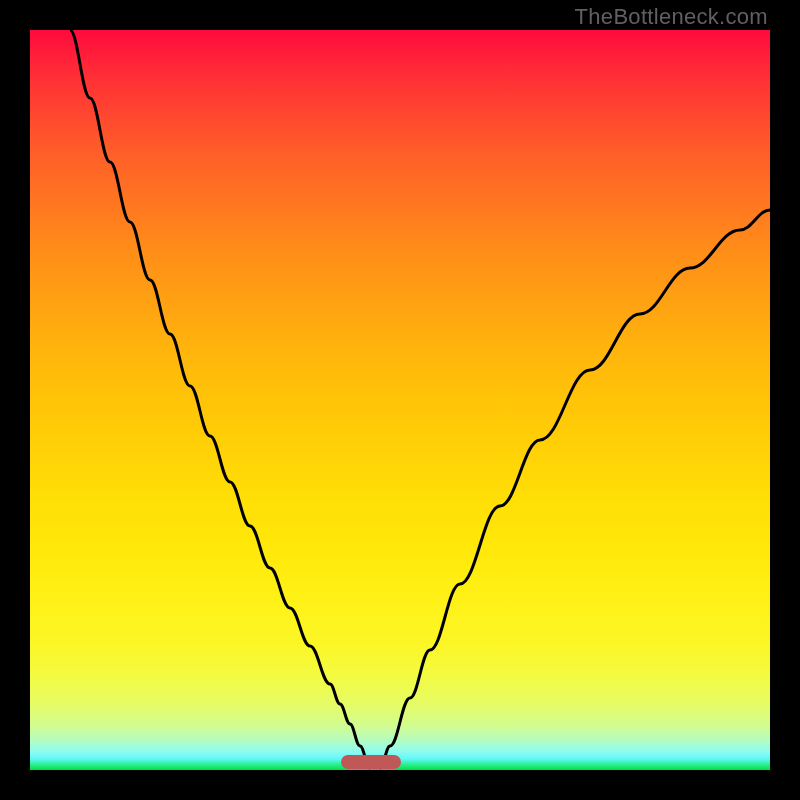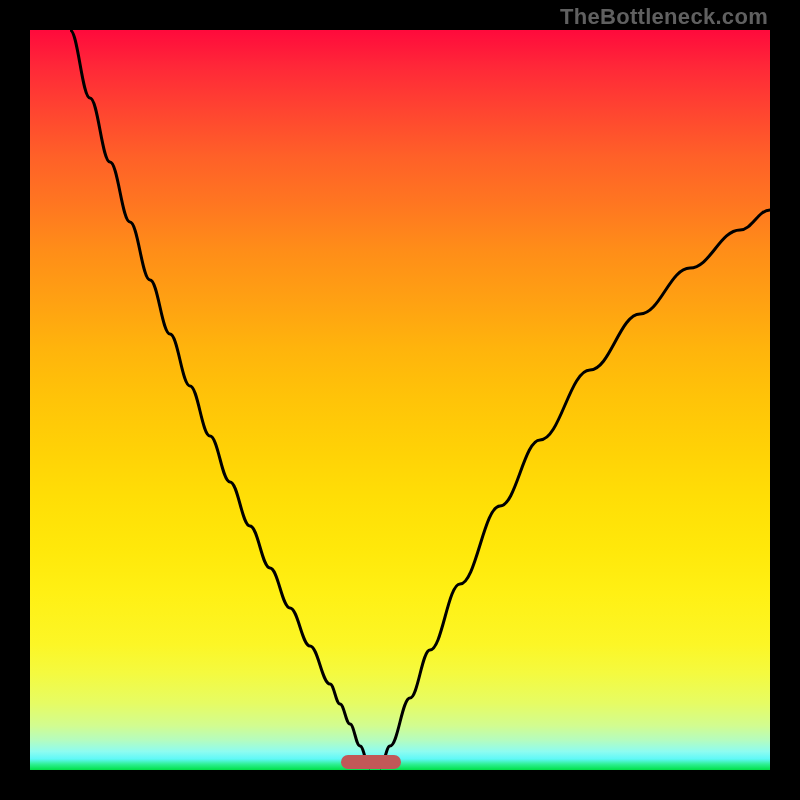--- a/index.html
+++ b/index.html
@@ -44,21 +44,21 @@
         #30f096 99.2%,
         #00e048 100%
       );
     }
     .watermark {
       position: absolute;
       top: 4px;
       right: 32px;
       color: #606060;
       font-size: 22px;
-      font-weight: 700;
+      font-weight: 400;
       letter-spacing: 0.3px;
       text-align: center;
     }
     .curve-svg {
       position: absolute;
       top: 0;
       left: 0;
       width: 100%;
       height: 100%;
     }

